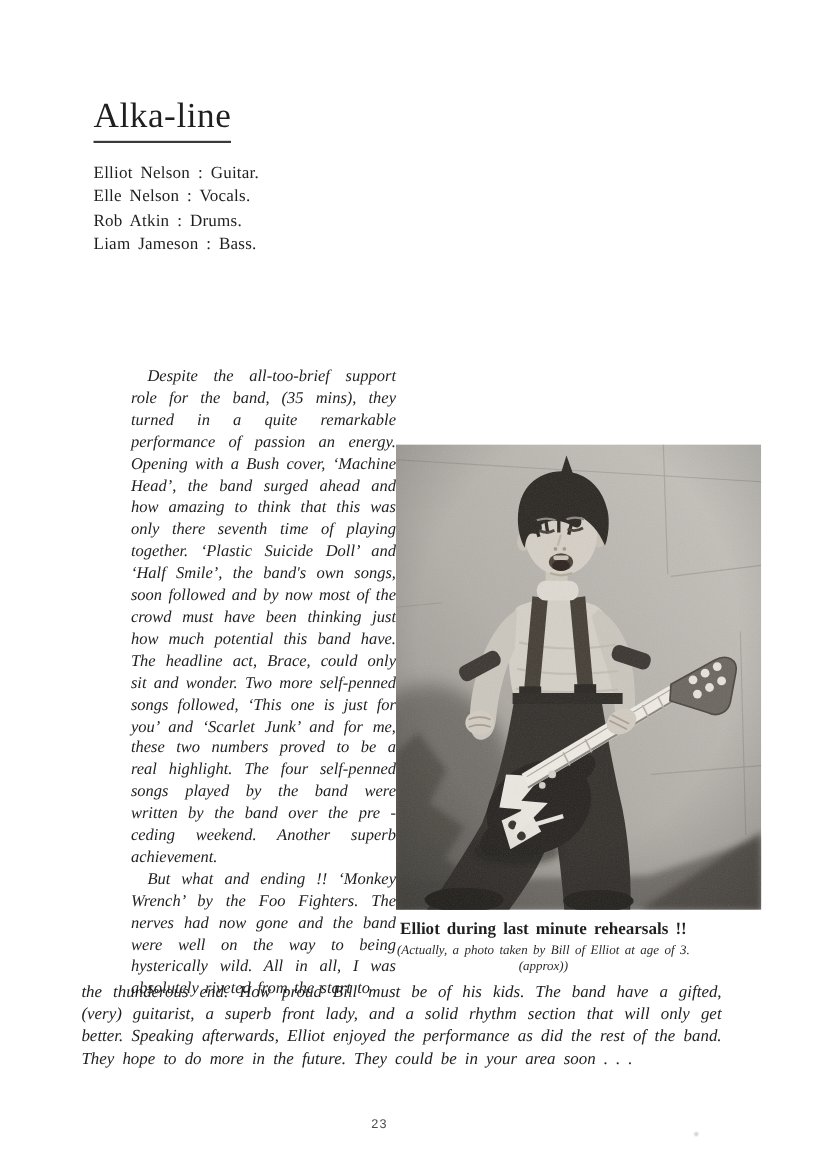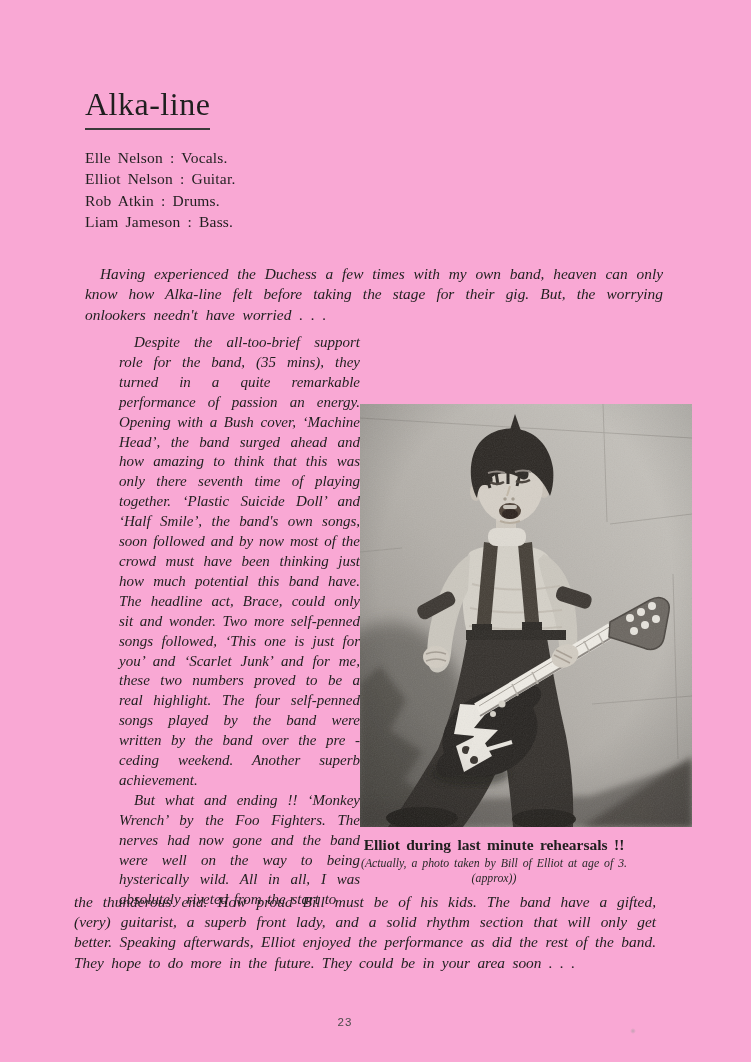--- a/index.html
+++ b/index.html
@@ -1,20 +1,20 @@
 <!DOCTYPE html>
 <html><head>
 <meta charset="utf-8">
 <style>
   html,body{margin:0;padding:0;background:#e8e8e8;}
   .page{
     position:relative;
     width:751px;height:1062px;
     margin:0 auto;
-    background:#f9a8d4;
+    background:#ffffff;
     font-family:"Liberation Serif","DejaVu Serif",serif;
     color:#1f1f1f;
     overflow:hidden;
   }
   .title{
     position:absolute;left:85px;top:86px;margin:0;
     font-size:32px;font-weight:400;letter-spacing:.5px;
   }
   .title .u{display:inline-block;padding-bottom:5px;border-bottom:2px solid #3a3a3a;}
   .lineup{
@@ -66,28 +66,27 @@
   }
 </style>
 </head>
 <body>
 
 <div class="page">
 
   <h1 class="title"><span class="u">Alka-line</span></h1>
 
   <div class="lineup">
+    <div>Elliot Nelson : Guitar.</div>
     <div>Elle Nelson : Vocals.</div>
-    <div>Elliot Nelson : Guitar.</div>
     <div>Rob Atkin : Drums.</div>
     <div>Liam Jameson : Bass.</div>
   </div>
 
 
-  <p class="intro body-copy">Having experienced the Duchess a few times with my own band, heaven can only know how Alka-line felt before taking the stage for their gig. But, the worrying onlookers needn't have worried . . .</p>
 
   <div class="body-row">
     <div class="col-left body-copy">
       <p>Despite the all-too-brief support role for the band, (35 mins), they turned in a quite remarkable performance of passion an energy. Opening with a Bush cover, ‘Machine Head’, the band surged ahead and how amazing to think that this was only there seventh time of playing together. ‘Plastic Suicide Doll’ and ‘Half Smile’, the band's own songs, soon followed and by now most of the crowd must have been thinking just how much potential this band have. The headline act, Brace, could only sit and wonder. Two more self-penned songs followed, ‘This one is just for you’ and ‘Scarlet Junk’ and for me, these two numbers proved to be a real highlight. The four self-penned songs played by the band were written by the band over the pre -ceding weekend. Another superb achievement.</p>
       <p>But what and ending !! ‘Monkey Wrench’ by the Foo Fighters. The nerves had now gone and the band were well on the way to being hysterically wild. All in all, I was absolutely riveted from the start to</p>
     </div>
 
     <figure class="figure" style="margin:71px 0 0 0">
       <svg class="photo-svg" viewBox="0 0 332 423" role="img" aria-label="Black and white photo of a young boy in a light jumper and dark dungarees playing a toy electric guitar in front of a tiled wall">
         <defs>

